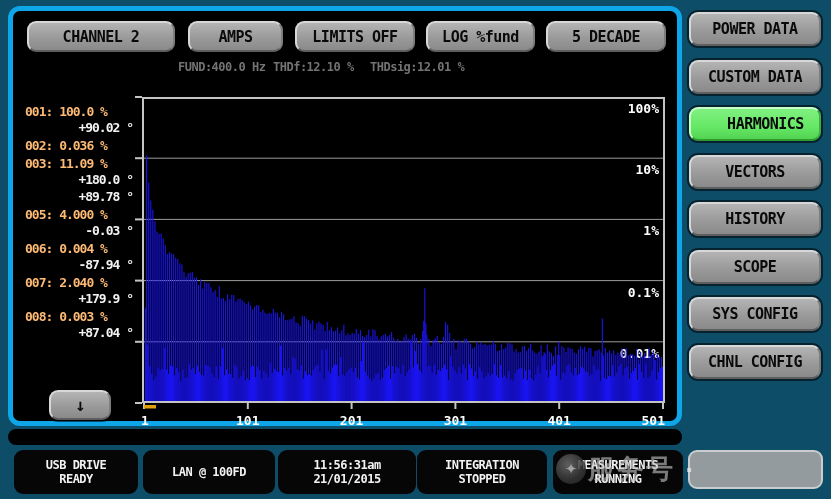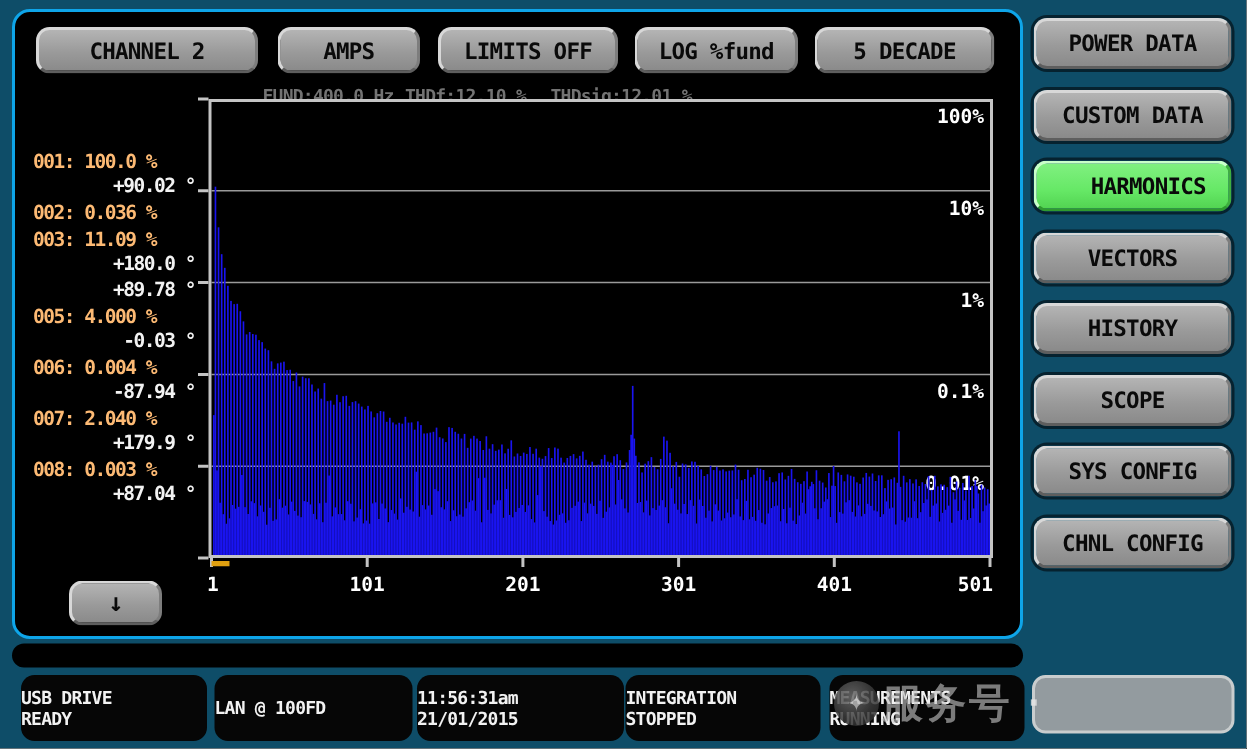--- a/index.html
+++ b/index.html
@@ -1,21 +1,21 @@
 <!DOCTYPE html>
 <html><head>
 <meta charset="utf-8">
 <style>
   html,body{margin:0;padding:0;}
   body{width:831px;height:499px;overflow:hidden;font-family:"DejaVu Sans Mono","Liberation Mono",monospace;}
   #stage{position:relative;width:831px;height:499px;background:#0e4d68;}
 
   
   .screen{position:absolute;left:8px;top:6px;width:674px;height:420px;background:#000;
-          border:2px solid #0ea5e9;border-radius:12px;box-sizing:border-box;}
+          border:5px solid #0ea5e9;border-radius:12px;box-sizing:border-box;}
   .screen-bottom-bar{position:absolute;left:8px;top:429px;width:674px;height:16px;background:#000;
           border-radius:8px;}
 
   
   .btn{position:absolute;display:flex;align-items:center;justify-content:center;
        background:linear-gradient(180deg,#b4b4b4 0%,#9a9a9a 55%,#8a8a8a 100%);
        border:2px solid #d8d8d8;border-bottom-color:#5e5e5e;border-right-color:#7d7d7d;
        border-radius:9px;box-shadow:0 0 0 2px rgba(0,0,0,0.55);
        color:#0a0a0a;font-weight:bold;font-size:15px;letter-spacing:-0.5px;
        box-sizing:border-box;cursor:pointer;white-space:nowrap;}
@@ -27,28 +27,28 @@
 
   
   #harm-list{position:absolute;left:4px;top:92px;width:122px;}
   .harm-row{margin-bottom:1px;}
   .harm-mag{color:#fdba74;font-weight:bold;font-size:13px;letter-spacing:-1px;height:17px;line-height:17px;padding-left:8px;white-space:nowrap;}
   .harm-ph{color:#f2f2f2;font-weight:bold;font-size:13px;letter-spacing:-1px;height:16px;line-height:16px;text-align:right;padding-right:6px;white-space:nowrap;}
 
   .down-btn{left:36px;top:379px;width:62px;height:30px;font-size:17px;}
 
   
-  #chart-wrap{position:absolute;left:119px;top:48px;width:545px;height:345px;}
+  #chart-wrap{position:absolute;left:119px;top:76px;width:545px;height:345px;}
 
   
   .side-btn{left:689px;width:132px;height:34px;font-size:15px;}
 
   
   .status-box{position:absolute;top:450px;height:44px;background:#060606;border-radius:9px;
-      display:flex;flex-direction:column;align-items:flex-start;justify-content:center;
+      display:flex;flex-direction:column;align-items:center;justify-content:center;
       color:#f2f2f2;font-weight:bold;font-size:12px;line-height:14px;letter-spacing:-0.5px;box-sizing:border-box;}
   .blank-btn{position:absolute;left:688px;top:450px;width:135px;height:39px;
       background:rgba(158,162,164,0.92);border:2px solid #c9cdce;border-radius:9px;box-sizing:border-box;}
 
   
   #watermark{position:absolute;left:556px;top:451px;display:flex;align-items:center;z-index:5;pointer-events:none;
       font-family:"DejaVu Sans","Liberation Sans",sans-serif;}
   #wm-circle{width:30px;height:30px;border-radius:50%;
       background:radial-gradient(circle at 40% 35%,#6e6e6e 0%,#3a3a3a 55%,#222 100%);
       opacity:0.85;display:flex;align-items:center;justify-content:center;

